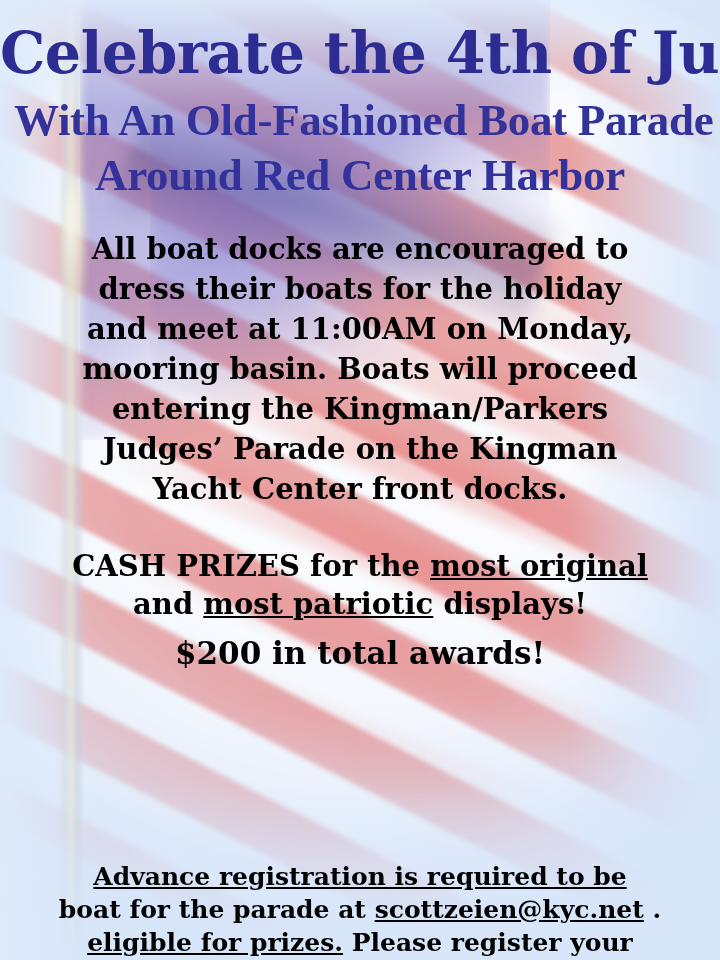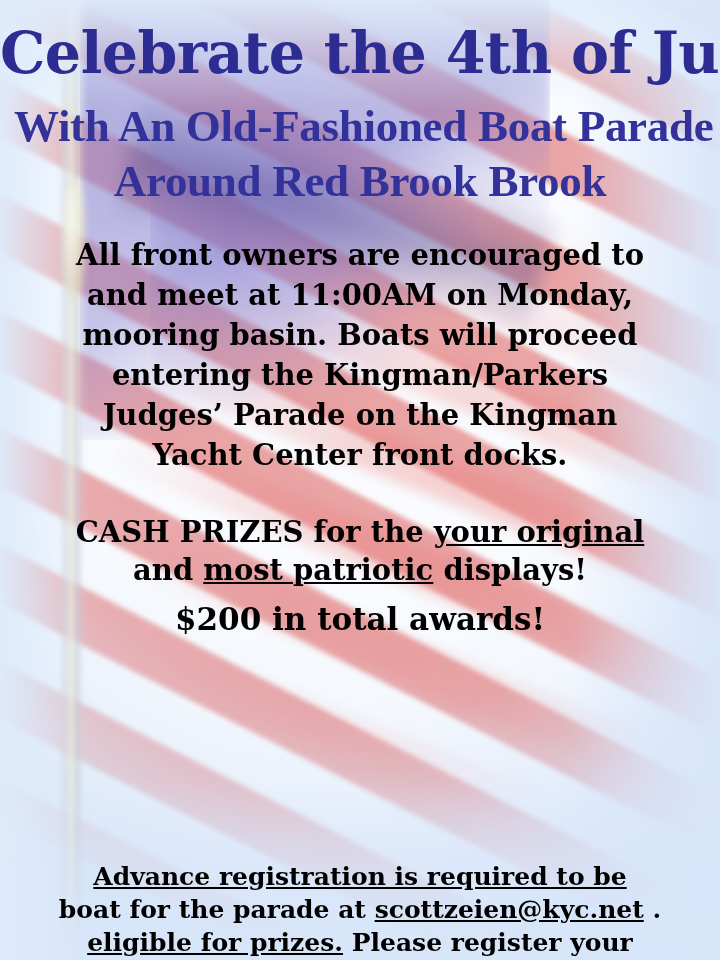--- a/index.html
+++ b/index.html
@@ -148,21 +148,21 @@
     padding-top: 24px;
     white-space: nowrap;
   }
   .subtitle {
     font-family: "Liberation Serif", serif;
     font-weight: bold;
     color: #32329a;
     font-size: 45px;
     line-height: 1.22;
     letter-spacing: -0.3px;
-    margin-top: 18px;
+    margin-top: 12px;
     padding: 0 14px;
   }
   .subtitle .line { display: block; white-space: nowrap; }
 
   .body-block {
     margin-top: 26px;
     font-family: "DejaVu Serif", serif;
     font-weight: bold;
     color: #000000;
     font-size: 29px;
@@ -217,34 +217,35 @@
     <div class="pole-top"></div>
     <div class="vignette"></div>
   </div>
 
   <div class="content">
 
     <div class="title">Celebrate the 4th of July</div>
 
     <div class="subtitle">
       <span class="line">With An Old-Fashioned Boat Parade</span>
-      <span class="line">Around Red Brook Brook</span>
+      <span class="line">Around Red Center Harbor</span>
     </div>
 
     <div class="body-block">
-      <span class="line">All front owners are encouraged to</span>
+      <span class="line">All boat docks are encouraged to</span>
+      <span class="line">dress their boats for the holiday</span>
       <span class="line">and meet at 11:00AM on Monday,</span>
       <span class="line">mooring basin.  Boats will proceed</span>
       <span class="line">entering the Kingman/Parkers</span>
       <span class="line">Judges’ Parade on the Kingman</span>
       <span class="line">Yacht Center front docks.</span>
     </div>
 
     <div class="prizes">
-      <span class="line"><span>CASH PRIZES for the </span><u>your original</u></span>
+      <span class="line"><span>CASH PRIZES for the </span><u>most original</u></span>
       <span class="line"><span>and </span><u>most patriotic</u><span> displays!</span></span>
     </div>
 
     <div class="award">$200 in total awards!</div>
 
     <div class="footer">
       <span class="line"><u>Advance registration is required to be</u></span>
       <span class="line"><span>boat for the parade at </span><u>scottzeien@kyc.net</u><span> .</span></span>
       <span class="line"><u>eligible for prizes.</u><span>  Please register your</span></span>
     </div>

